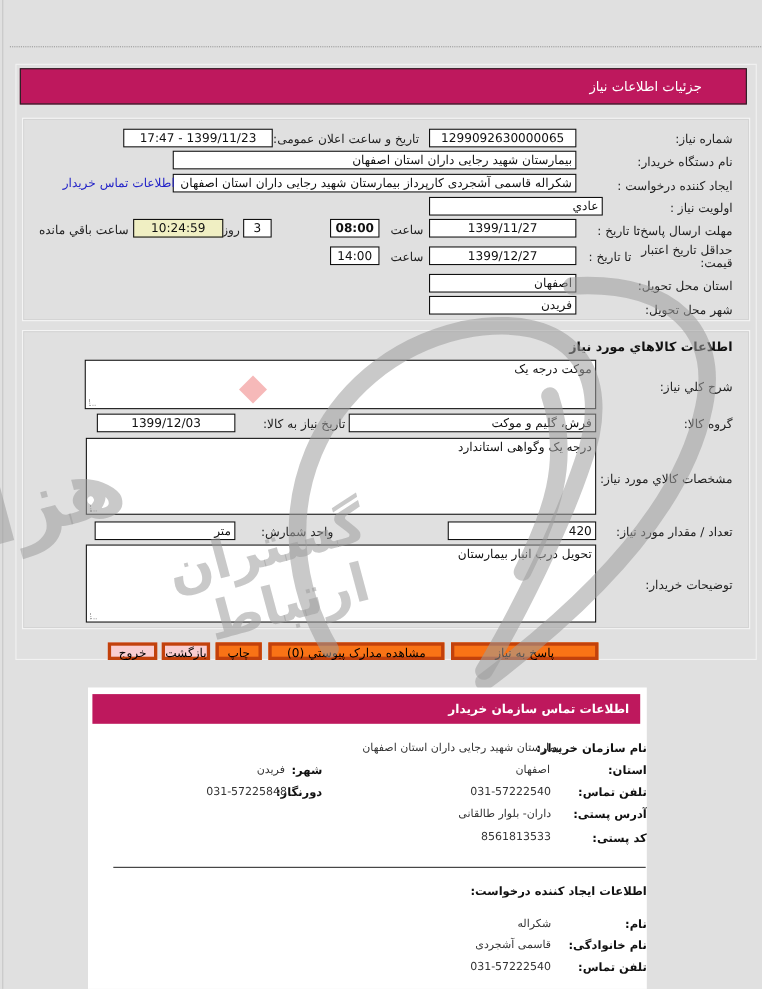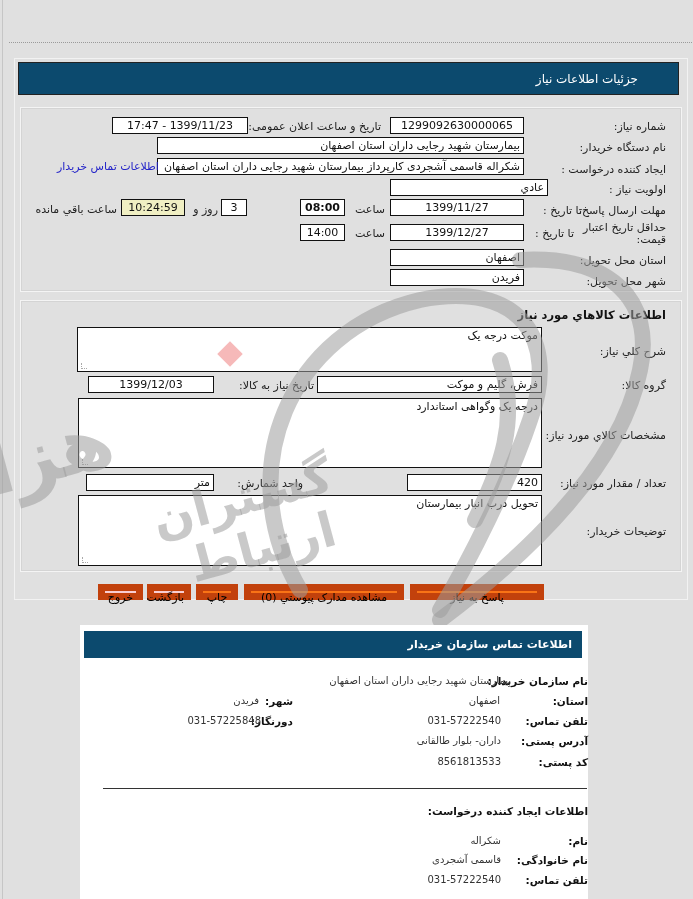--- a/index.html
+++ b/index.html
@@ -6,38 +6,38 @@
   body {
     width:693px; height:899px; overflow:hidden; position:relative;
     background:#e0e0e0;
     font-family:"DejaVu Sans", sans-serif;
     font-size:11px; color:#111;
   }
   .leftline { position:absolute; left:2px; top:0; width:1px; height:899px; background:#c6c6c6; }
   .dotted { position:absolute; left:9px; top:42px; width:683px; border-top:1px dotted #9a9a9a; }
   .outer { position:absolute; left:14px; top:58px; width:672px; height:540px; border:1px solid #f2f2f2; }
   .hdr {
-    position:absolute; background:#0c4a6e; color:#fff; direction:rtl;
+    position:absolute; background:#be185d; color:#fff; direction:rtl;
     display:flex; align-items:center; box-sizing:border-box;
   }
   .hdr1 { left:18px; top:62px; width:661px; height:33px; border:1px solid #222; padding-right:40px; font-size:12px; }
   .panel { position:absolute; border:1px solid #f4f4f4; box-shadow: inset 0 0 0 1px #d4d4d4; }
   .lbl { position:absolute; direction:rtl; text-align:right; white-space:nowrap; font-size:11px; color:#222; }
   .box {
     position:absolute; background:#fff; border:1px solid #111; box-sizing:border-box;
     direction:rtl; font-size:11px; padding:0 3px; line-height:15px; overflow:hidden; white-space:nowrap;
   }
   .box.c { text-align:center; }
   .box.ta { white-space:normal; line-height:15px; }
   .box.yellow { background:#f0efc3; }
   .grip { position:absolute; left:3px; bottom:2px; width:5px; height:5px; border-left:1px dotted #aaa; border-bottom:1px dotted #aaa; }
   .link { position:absolute; color:#2424c8; direction:rtl; font-size:11px; white-space:nowrap; }
   .sectitle { position:absolute; direction:rtl; font-weight:bold; font-size:11.5px; white-space:nowrap; }
   .btn {
-    position:absolute; height:16px; box-sizing:border-box; border:7px solid #c2410c;
+    position:absolute; height:16px; box-sizing:border-box; border:3px solid #c2410c;
     font-size:11px; text-align:center; line-height:14px; direction:rtl; font-family:"DejaVu Sans", sans-serif;
     padding:0; cursor:pointer;
   }
   .btn.green { background:#f97316; }
   .btn.pink { background:#f9cdd0; }
   .wm { position:absolute; left:0; top:0; pointer-events:none; }
   .hdr2 { left:84px; top:631px; width:498px; height:27px; font-weight:bold; font-size:11px; padding-right:10px; }
   .whitecard { position:absolute; left:80px; top:625px; width:430px; height:274px; background:#fff; }
   .ck { position:absolute; direction:rtl; font-weight:bold; font-size:10.5px; white-space:nowrap; color:#111; }
   .cv { position:absolute; direction:rtl; font-size:10px; white-space:nowrap; color:#333; }
@@ -71,21 +71,21 @@
 <span class="lbl" style="right:27px;top:183px;">اولویت نیاز :</span>
 <div class="box" style="left:390px;top:179px;width:158px;height:17px;">عادي</div>
 
 <span class="lbl" style="right:27px;top:204px;">مهلت ارسال پاسخ:</span>
 <span class="lbl" style="right:111px;top:204px;">تا تاریخ :</span>
 <div class="box c" style="left:390px;top:199px;width:134px;height:17px;">1399/11/27</div>
 <span class="lbl" style="right:308px;top:203px;">ساعت</span>
 <div class="box c" style="left:300px;top:199px;width:45px;height:17px;font-weight:bold;">08:00</div>
 <div class="box c" style="left:221px;top:199px;width:26px;height:17px;">3</div>
 <span class="lbl" style="right:475px;top:203px;">روز و</span>
-<div class="box c yellow" style="left:121px;top:199px;width:64px;height:17px;">10:24:59</div>
+<div class="box c yellow" style="left:121px;top:199px;width:82px;height:17px;">10:24:59</div>
 <span class="lbl" style="right:576px;top:203px;">ساعت باقي مانده</span>
 
 <span class="lbl" style="right:27px;top:221px;">حداقل تاریخ اعتبار</span>
 <span class="lbl" style="right:27px;top:233px;">قیمت:</span>
 <span class="lbl" style="right:119px;top:227px;">تا تاریخ :</span>
 <div class="box c" style="left:390px;top:224px;width:134px;height:17px;">1399/12/27</div>
 <span class="lbl" style="right:308px;top:227px;">ساعت</span>
 <div class="box c" style="left:300px;top:224px;width:45px;height:17px;">14:00</div>
 
 <span class="lbl" style="right:27px;top:254px;">استان محل تحویل:</span>

